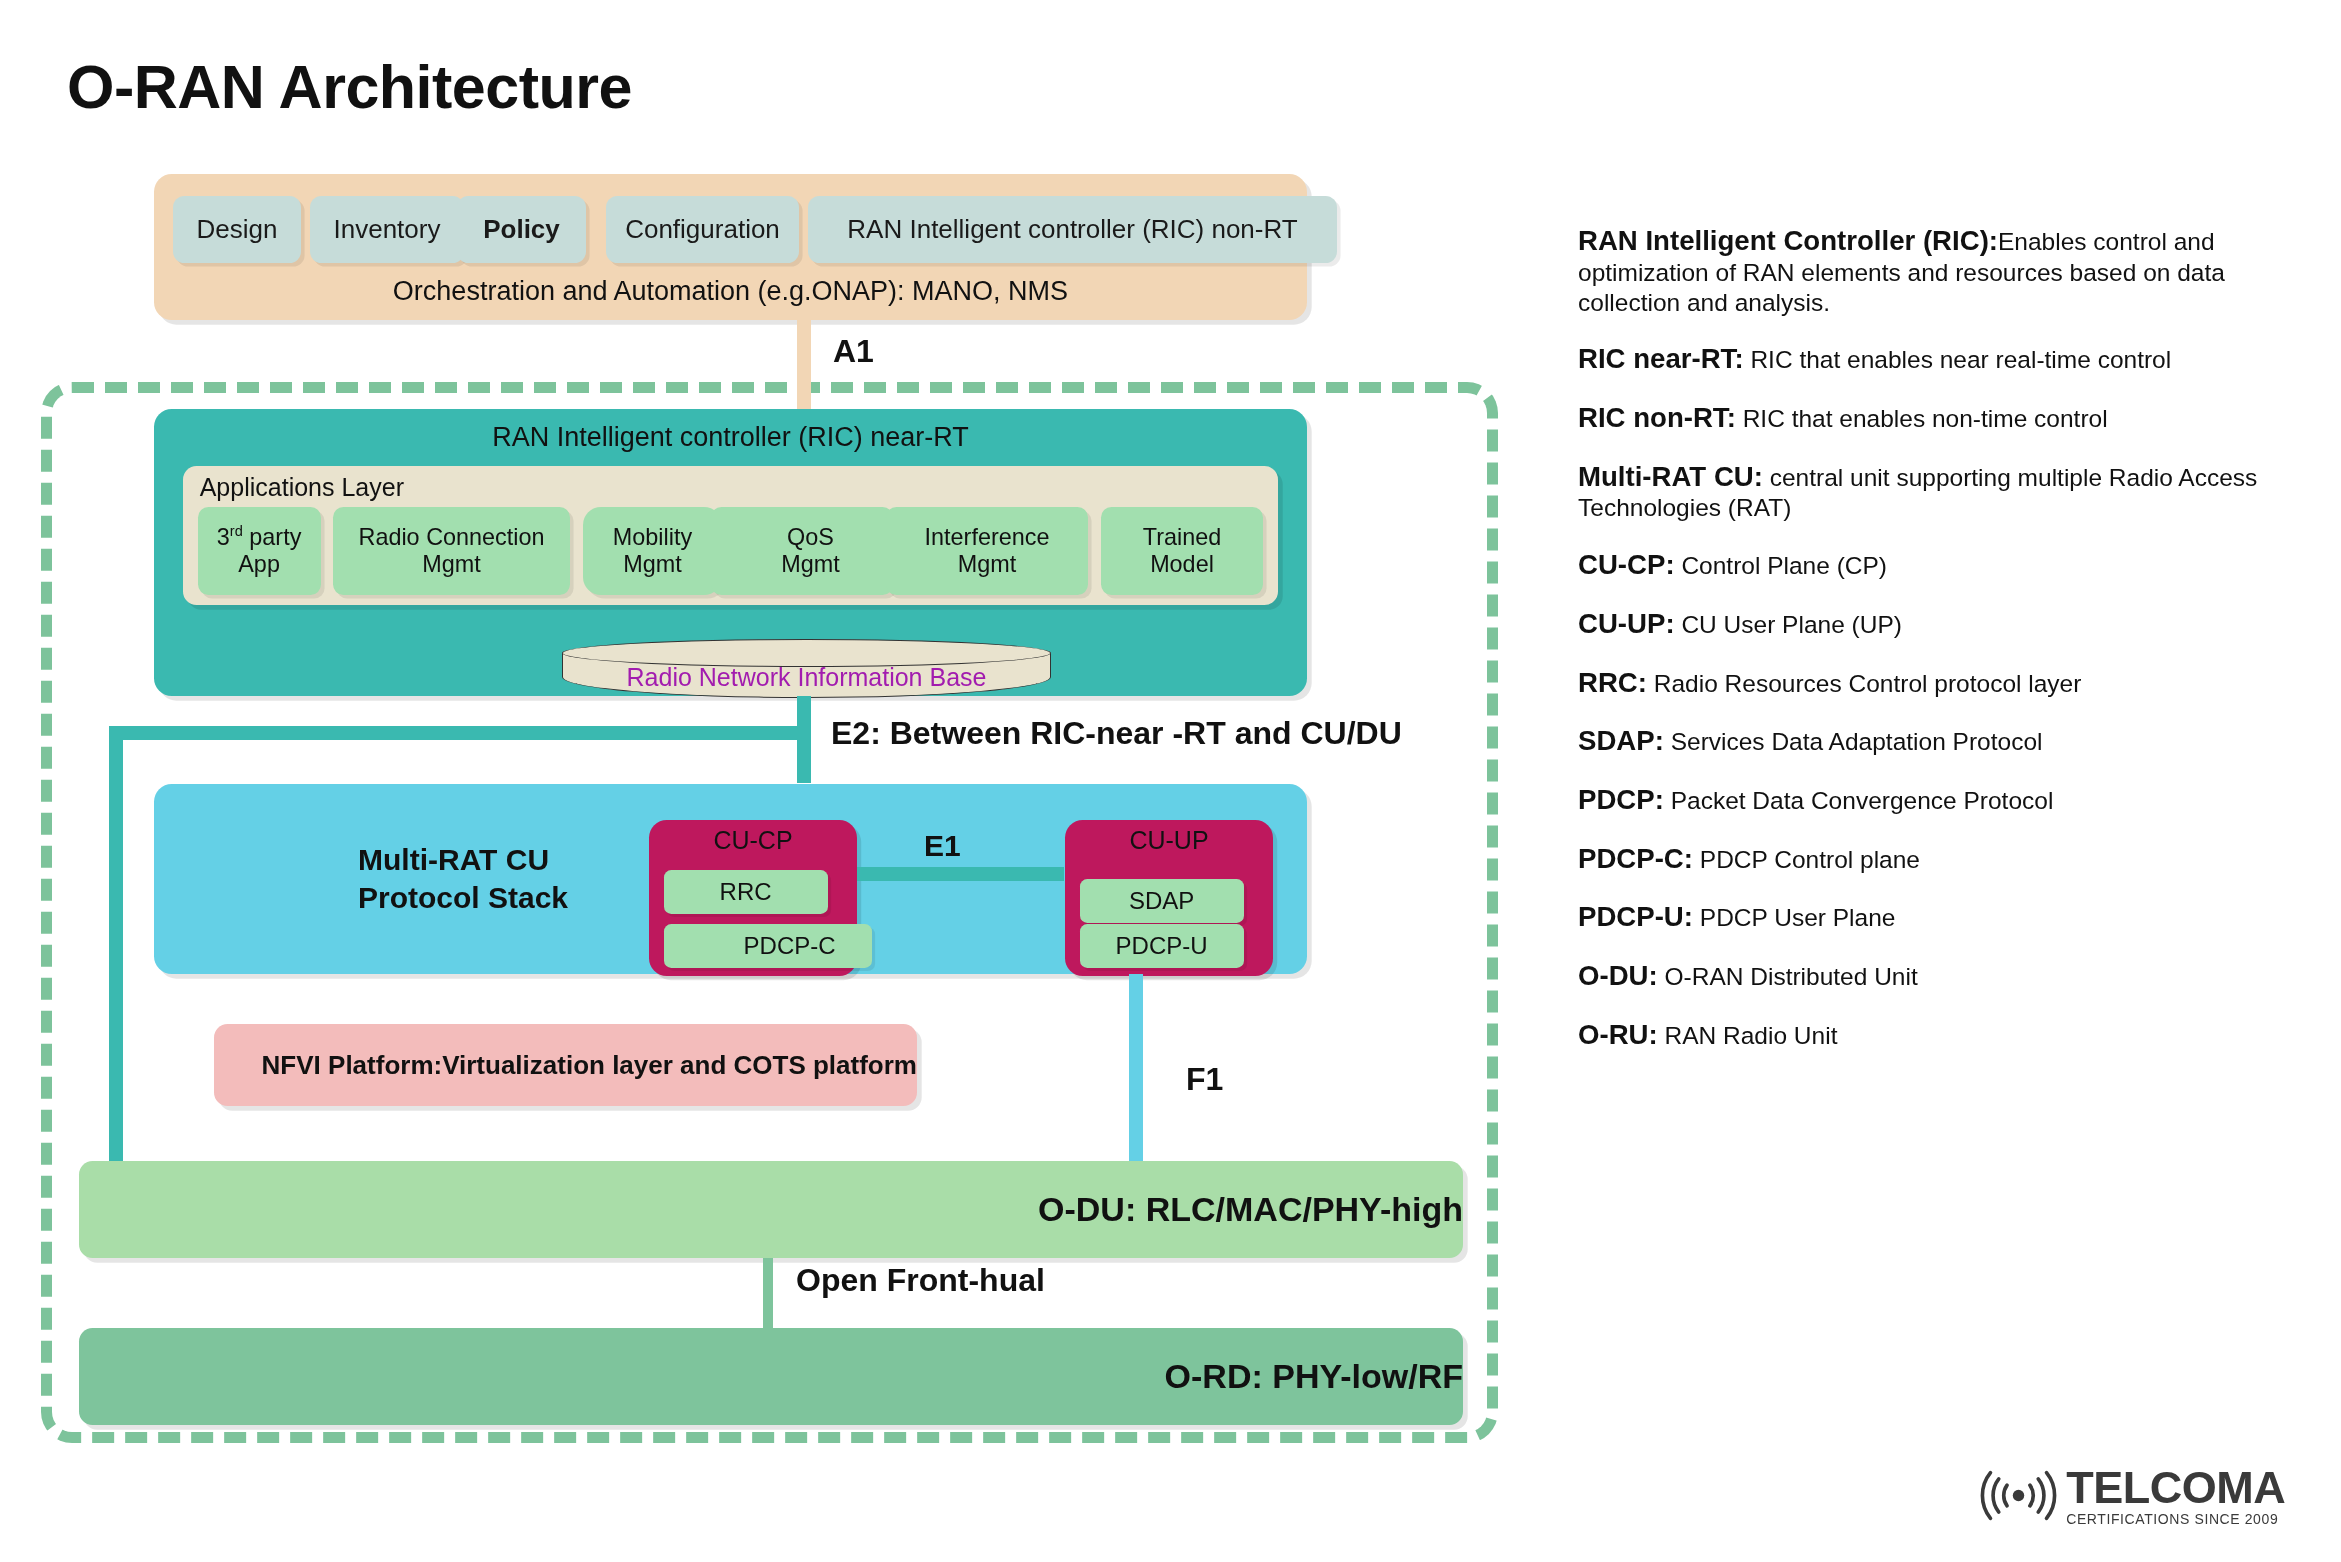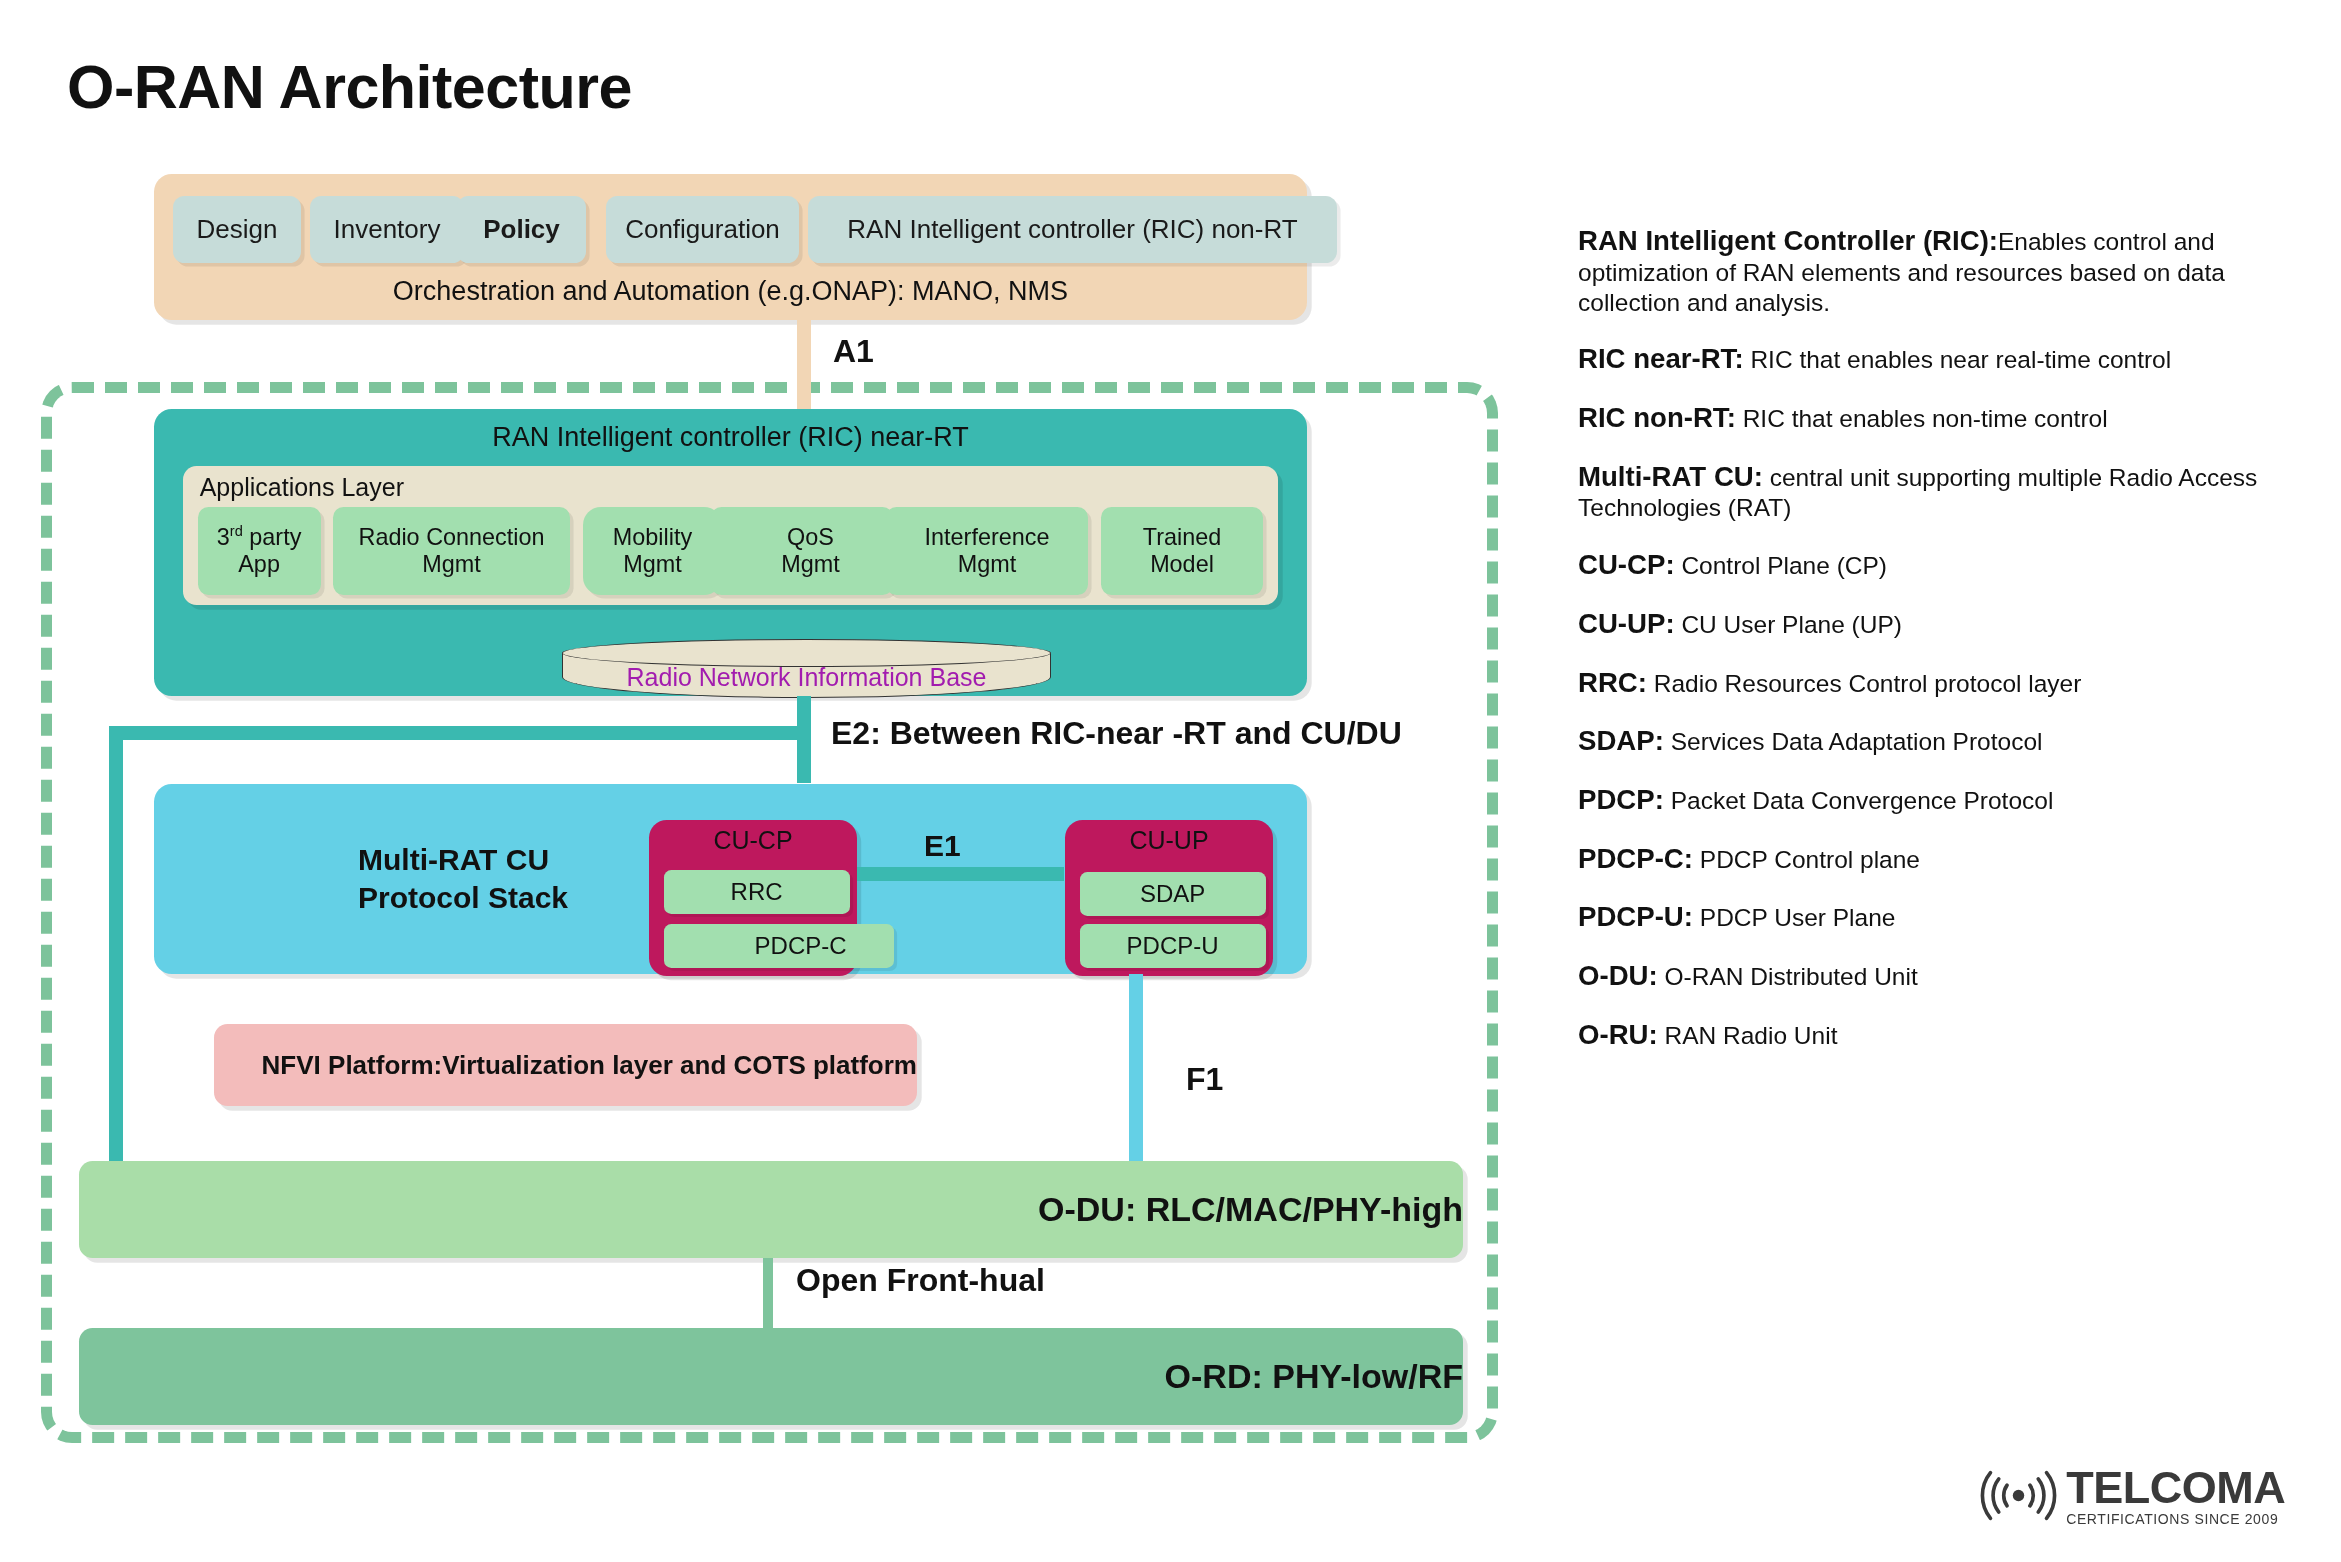--- a/index.html
+++ b/index.html
@@ -114,21 +114,21 @@
     position:absolute;width:208px;height:156px;
     background:#be185d;border-radius:17.7px;
     box-shadow:4.2px 4.2px 0 rgba(0,0,0,0.10);
     margin-top:20px;
   }
   .cu-group .cu-title{
     position:absolute;left:0;right:0;top:6.2px;text-align:center;
     font-size:25px;color:#111;
   }
   .cu-sub{
-    position:absolute;left:14.6px;width:186px;height:44px;
+    position:absolute;left:14.6px;width:164px;height:44px;
     background:#a2dfaf;border-radius:7.3px;
     display:flex;align-items:center;justify-content:center;
     font-size:24px;color:#111;
     box-shadow:3.1px 3.1px 0 rgba(0,0,0,0.08);
   }
   #e1-label{position:absolute;left:924px;top:829px;font-size:30px;font-weight:700;}
   #e1-link{position:absolute;left:857px;top:867px;width:207px;height:13.5px;background:#3ab9b0;}
 
   
   #nfvi-box{
@@ -283,21 +283,21 @@
     <div class="cu-sub" style="top:104px;padding-left:44px;">
         <span>PDCP-C</span>
       </div>
   </div>
 
   <div id="e1-link"></div>
   <div id="e1-label">E1</div>
 
   <div class="cu-group" style="left:1065px;top:800px;">
     <div class="cu-title">CU-UP</div>
-    <div class="cu-sub" style="top:52px;">
+    <div class="cu-sub" style="top:59px;">
         <span>SDAP</span>
       </div>
     <div class="cu-sub" style="top:104px;">
         <span>PDCP-U</span>
       </div>
   </div>
 
   <div class="rbox ctr" id="nfvi-box">
     <span id="nfvi-label">NFVI Platform:Virtualization layer and COTS platform</span>
   </div>

